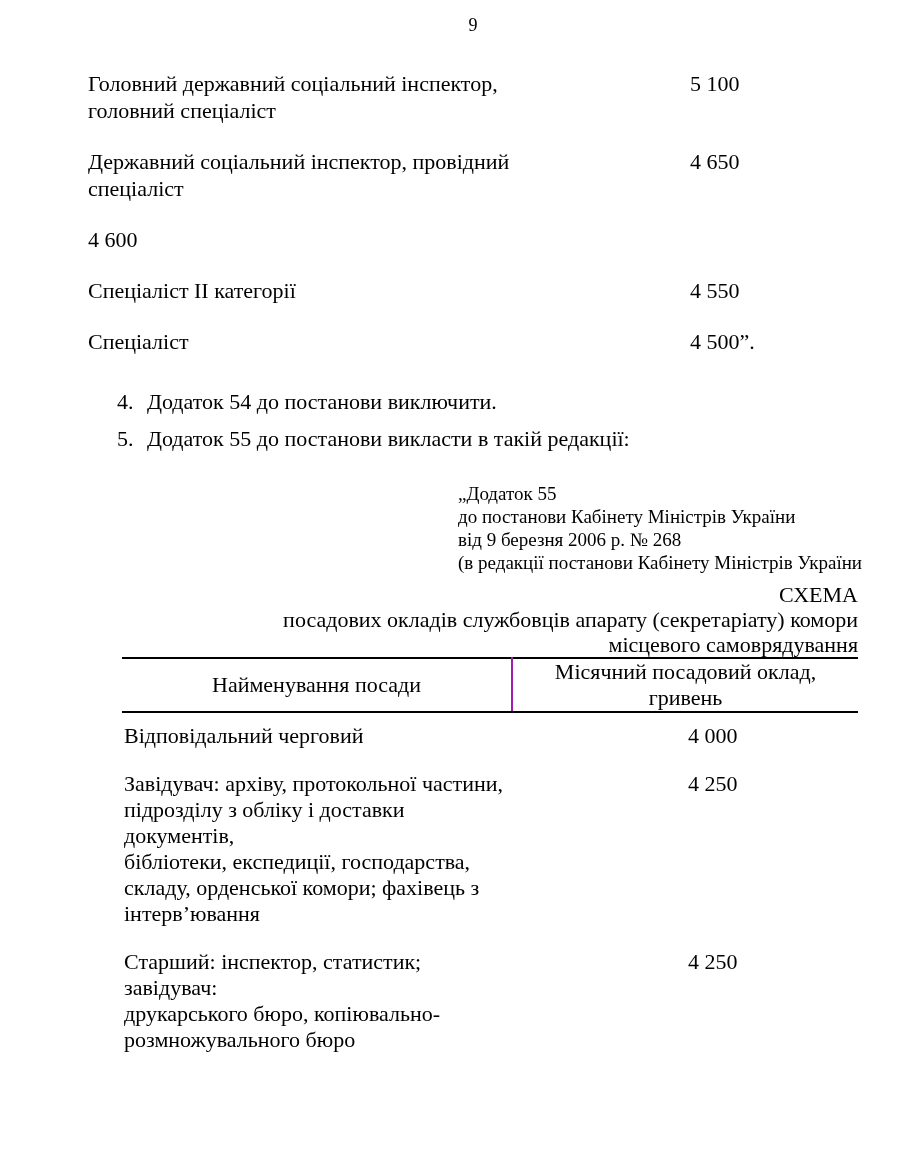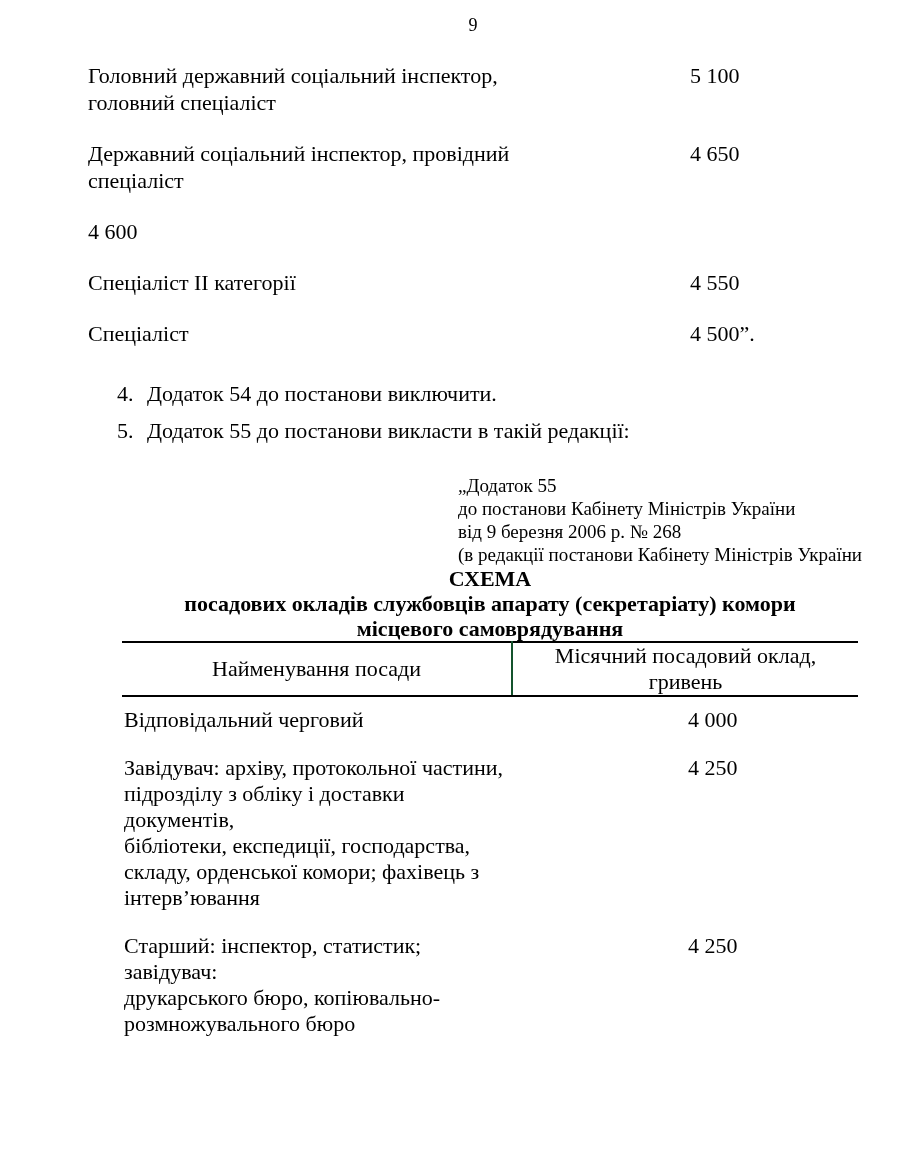--- a/index.html
+++ b/index.html
@@ -15,21 +15,21 @@
     font-family: "Liberation Serif", "DejaVu Serif", serif;
     font-size: 22px;
     padding: 14px 42px 0 88px;
   }
   .page-number {
     text-align: center;
     font-size: 18px;
     line-height: 22px;
   }
   
-  .top-list { margin-top: 26px; }
+  .top-list { margin-top: 34px; }
   .salary-row {
     display: flex;
     align-items: flex-start;
     margin-bottom: 24px;
     line-height: 27px;
   }
   .salary-row .position {
     width: 602px;
     white-space: pre-line;
   }
@@ -52,45 +52,46 @@
     margin-top: 30px;
     margin-left: 370px;
     width: 385px;
     text-align: left;
     font-size: 19px;
     line-height: 23px;
   }
   .appendix-line { white-space: pre; }
   
   .schema-title {
+    margin-top: 8px;
     margin-left: 34px;
     width: 736px;
-    text-align: center;
-    font-weight: bold;
+    text-align: right;
+    font-weight: normal;
     line-height: 25px;
   }
   
   .salary-table {
     margin-left: 34px;
     width: 736px;
     border-collapse: collapse;
     border-top: 2px solid #000;
     font-size: 22px;
   }
   .salary-table th {
     font-weight: normal;
     border-bottom: 2px solid #000;
     height: 54px;
     text-align: center;
     vertical-align: middle;
     padding: 0 6px;
   }
   .salary-table th.col-position {
     width: 390px;
-    border-right: 2px solid #14532d;
+    border-right: 2px solid #a21caf;
   }
   .salary-table th.col-salary { width: 346px; }
   .salary-table td {
     vertical-align: top;
     line-height: 26px;
     padding-bottom: 22px;
   }
   .salary-table tr.first-row td { padding-top: 10px; }
   .salary-table td.position-cell {
     padding-left: 2px;

